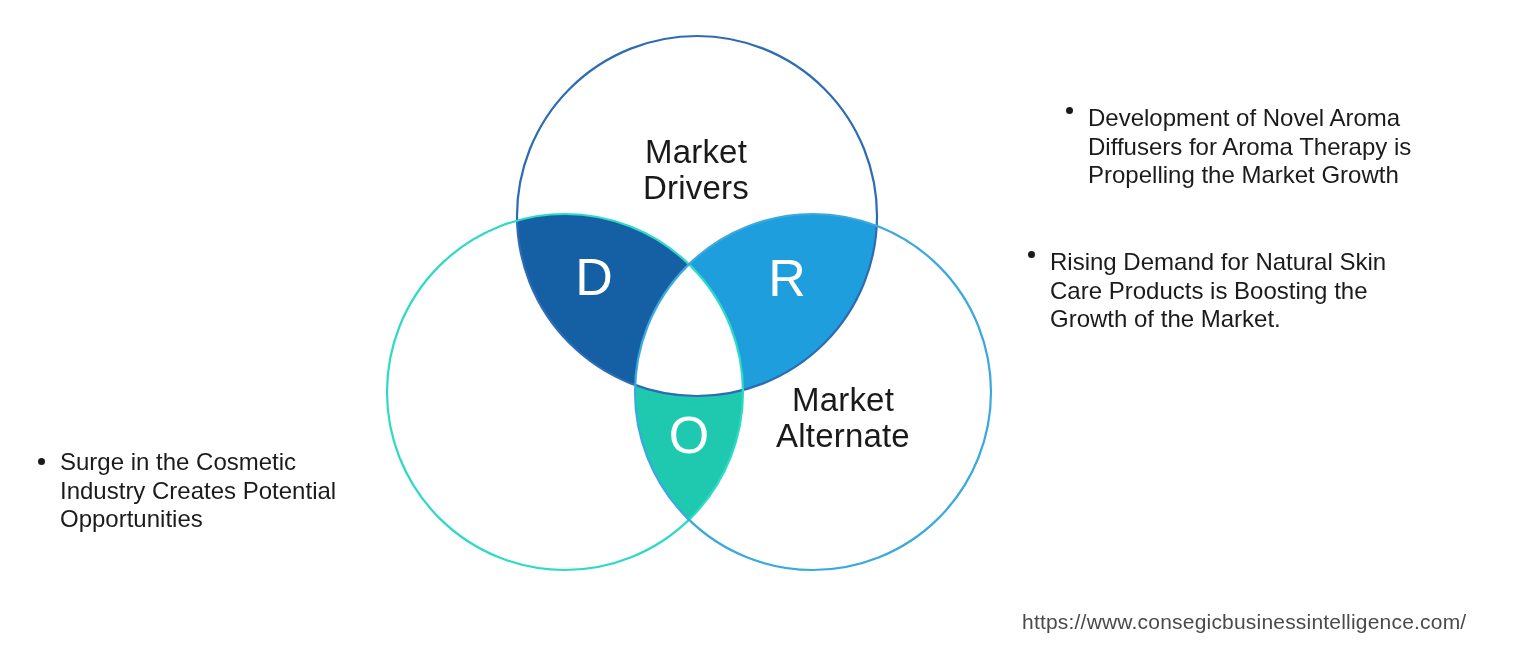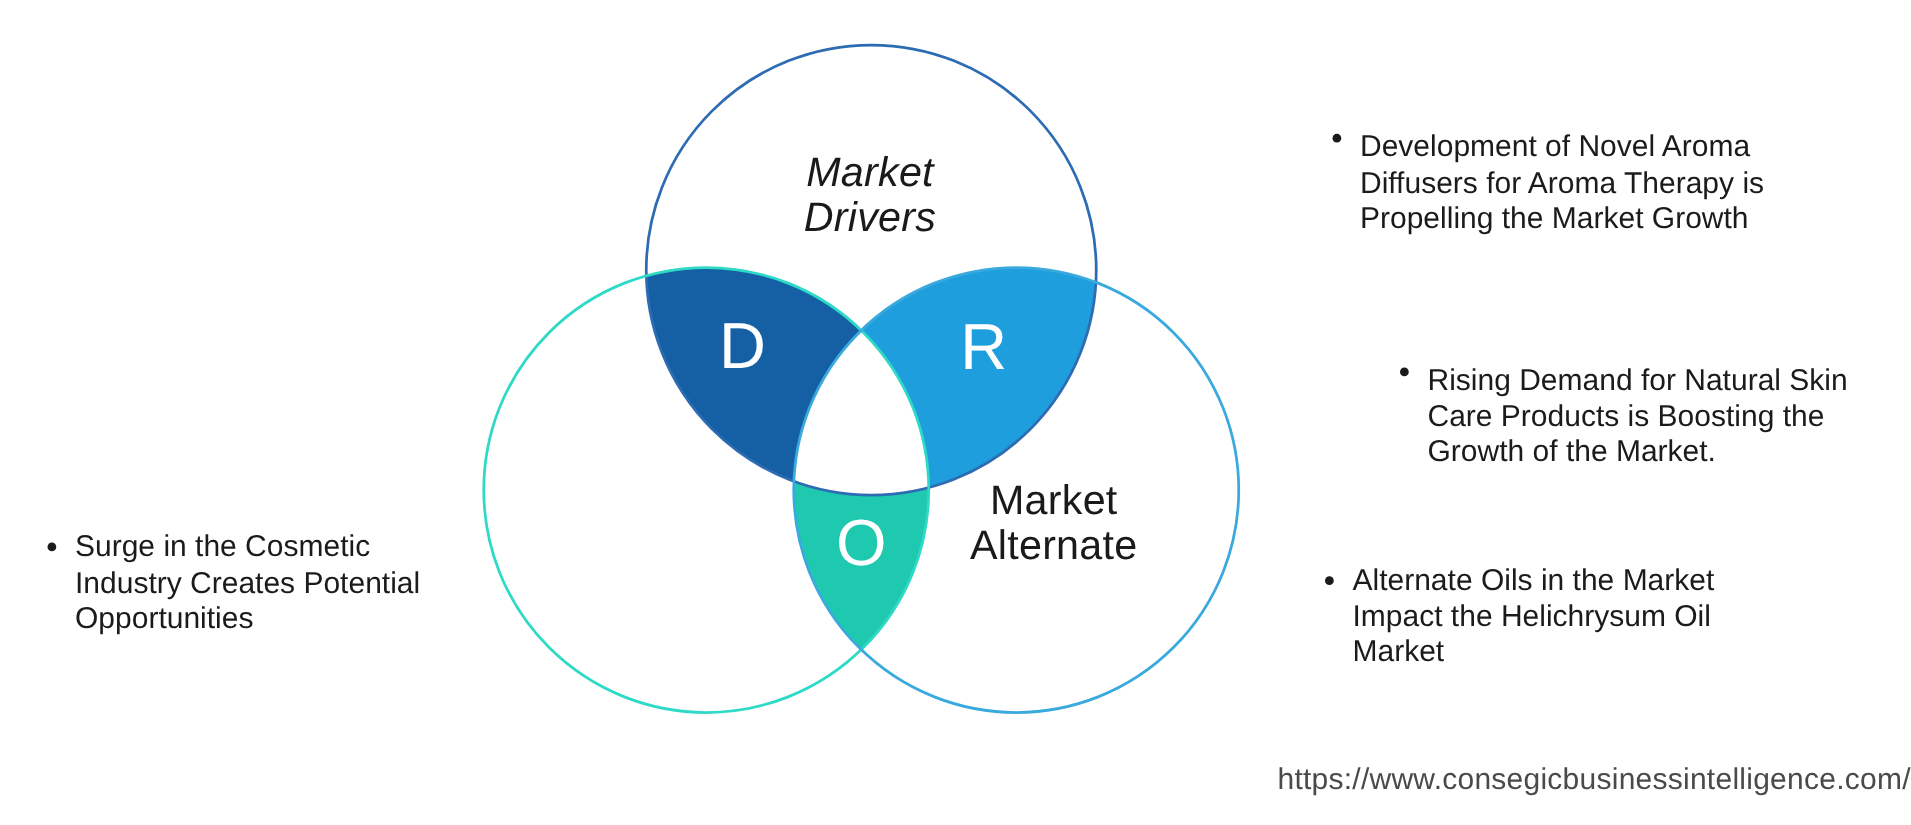--- a/index.html
+++ b/index.html
@@ -16,21 +16,21 @@
 
   .circle-label {
     position: absolute;
     text-align: center;
     font-size: 33px;
     line-height: 36px;
     font-weight: 400;
     color: #1a1a1a;
     letter-spacing: 0.2px;
   }
-  .label-drivers    { left: 601px; top: 120px; width: 190px; font-style: italic; }
+  .label-drivers    { left: 601px; top: 134px; width: 190px; }
   .label-opportunity{ left: 394px; top: 396px; width: 240px; }
   .label-restraints { left: 733px; top: 382px; width: 220px; }
 
   .region-letter {
     position: absolute;
     width: 80px; height: 80px;
     display: flex; align-items: center; justify-content: center;
     font-size: 52px;
     color: #ffffff;
     font-weight: 400;
@@ -52,34 +52,34 @@
   }
   .dot-mid  { margin-top: 10px; }
   .dot-high { margin-top: 3px; }
   .bullet-text {
     font-size: 24px;
     line-height: 28.5px;
     font-weight: 500;
     color: #1b1b1b;
     margin-left: 15px;
   }
-  .bullet-left    { left: 38px;   top: 424px; }
+  .bullet-left    { left: 38px;   top: 448px; }
   .bullet-left .bullet-text  { width: 300px; }
   .bullet-right-1 { left: 1066px; top: 104px; }
-  .bullet-right-2 { left: 1120px; top: 248px; margin-top: 43px; }
+  .bullet-right-2 { left: 1028px; top: 248px; }
   .bullet-right-3 { left: 1060px; top: 451px; }
   .bullet-right-1 .bullet-text,
   .bullet-right-2 .bullet-text,
   .bullet-right-3 .bullet-text { width: 352px; }
 
   .footer-url {
     position: absolute;
     left: 1022px;
     top: 610px;
-    font-size: 24px;
+    font-size: 21px;
     font-weight: 400;
     color: #4a4a4a;
     letter-spacing: 0.2px;
   }
 </style>
 </head>
 <body>
 
 <div class="canvas">
 
@@ -127,20 +127,16 @@
   </div>
 
   <div class="bullet-item bullet-right-1">
     <span class="bullet-dot dot-high"></span>
     <span class="bullet-text">Development of Novel Aroma Diffusers for Aroma Therapy is Propelling the Market Growth</span>
   </div>
   <div class="bullet-item bullet-right-2">
     <span class="bullet-dot dot-high"></span>
     <span class="bullet-text">Rising Demand for Natural Skin Care Products is Boosting the Growth of the Market.</span>
   </div>
-  <div class="bullet-item bullet-right-3">
-    <span class="bullet-dot dot-mid"></span>
-    <span class="bullet-text">Alternate Oils in the Market Impact the Helichrysum Oil Market</span>
-  </div>
 
   <div class="footer-url">https://www.consegicbusinessintelligence.com/</div>
 
 </div>
 
 </body></html>

